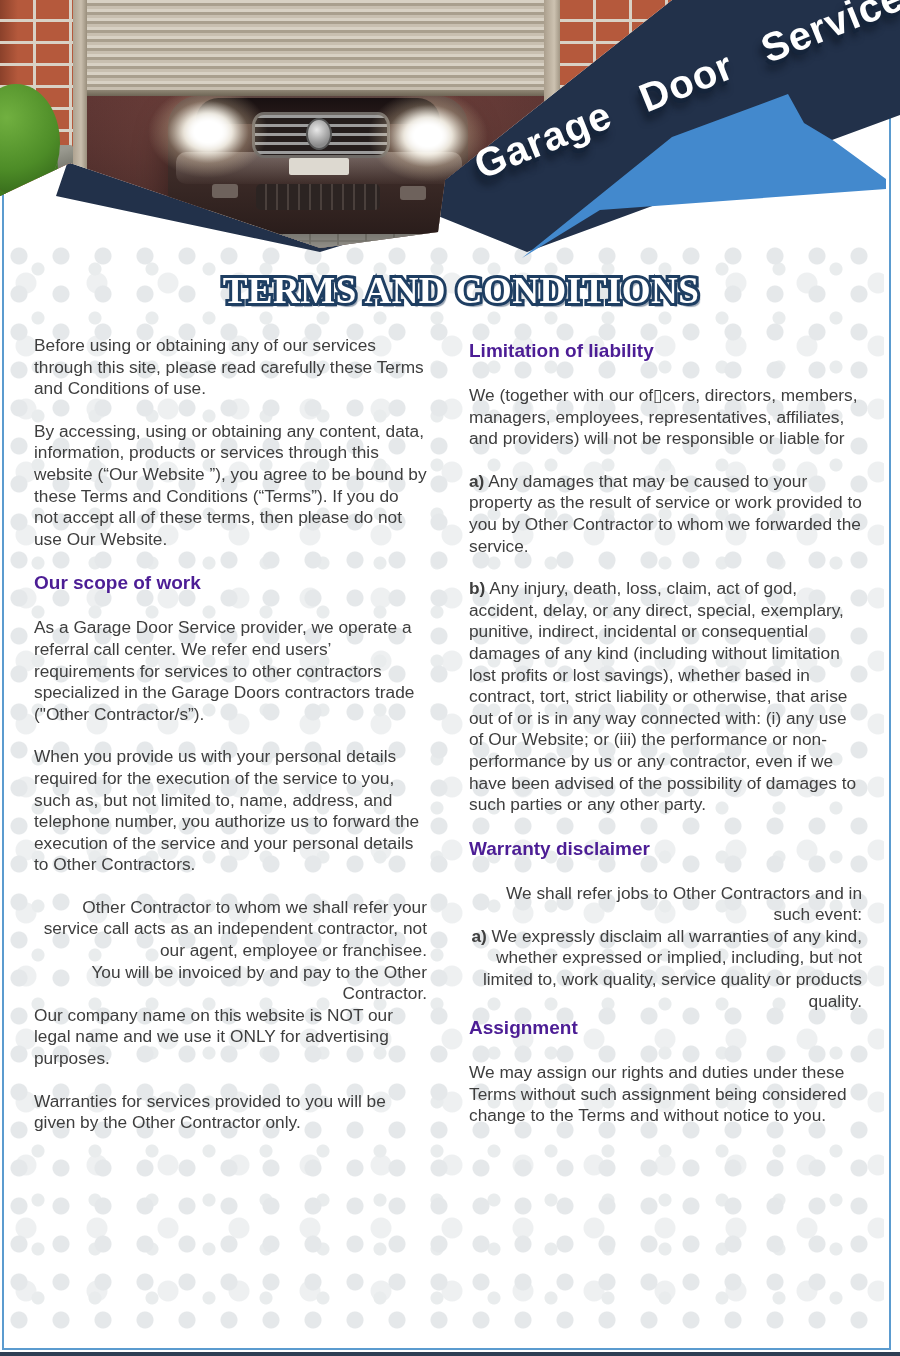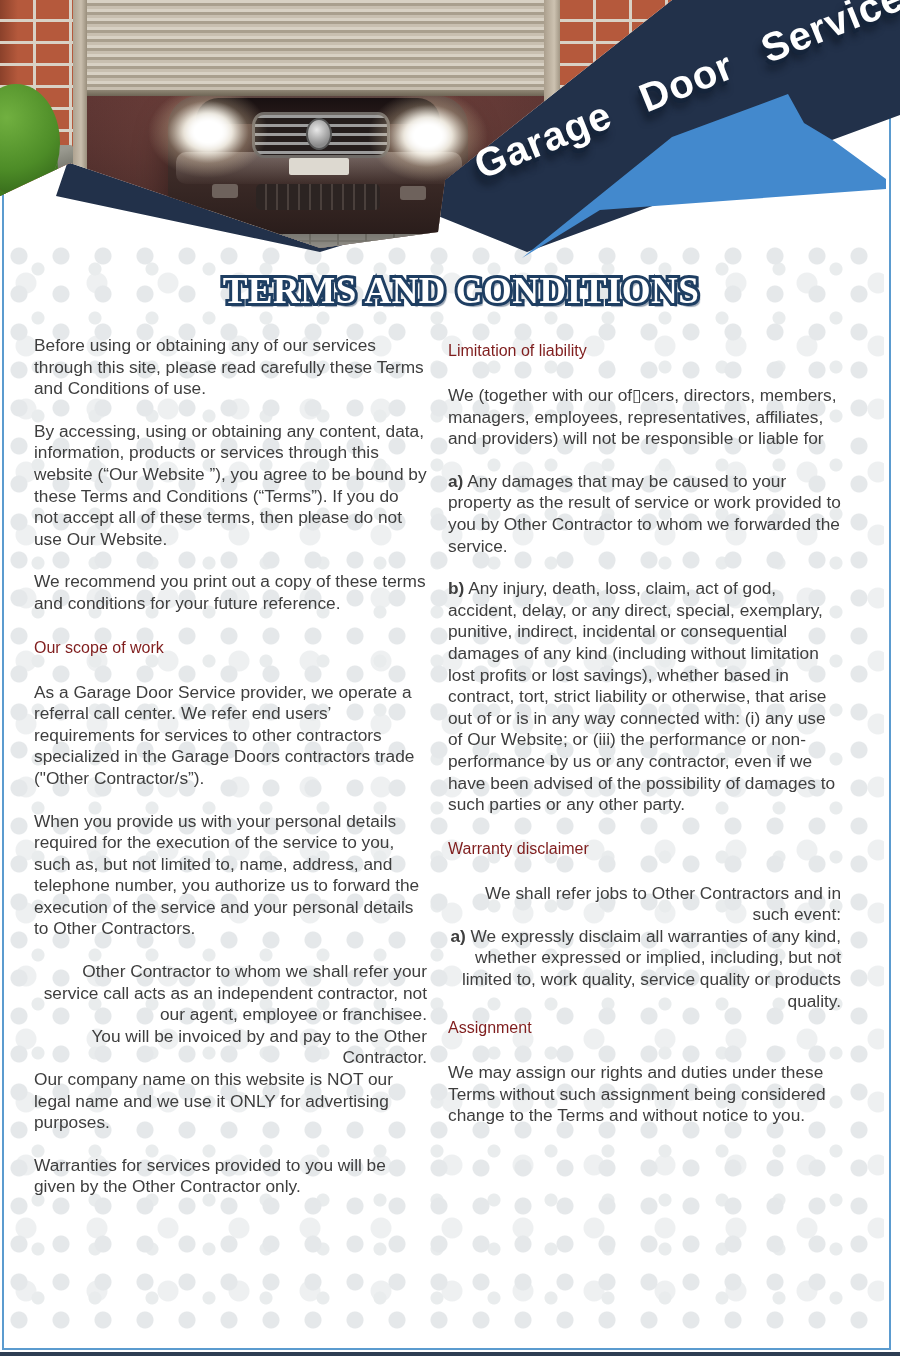--- a/index.html
+++ b/index.html
@@ -157,29 +157,29 @@
     -webkit-text-stroke:6px #1e3e62;color:#1e3e62;
     text-shadow:3px 4px 1px #9aa5b4;
   }
   .title::after{
     content:attr(data-text);position:absolute;left:0;top:0;width:100%;
     color:#ffffff;
   }
   
   .main{
     position:absolute;left:34px;top:335px;width:828px;z-index:4;
-    display:flex;gap:21px;
+    display:flex;gap:42px;
     color:#3e3e3e;font-size:17.3px;line-height:21.6px;
   }
   .col{width:393px;}
   .col p{margin:0 0 21px;}
   .col p.tight{margin-bottom:0;text-align:right;}
   .col h2{
-    font-size:16px;line-height:23px;color:#7f1d1d;
-    margin:4px 0 23px;font-weight:normal;
+    font-size:19px;line-height:23px;color:#4c1d95;
+    margin:4px 0 23px;font-weight:bold;
   }
   .col b{font-weight:bold;}
 </style>
 </head>
 <body>
 
 <div class="canvas">
   <div class="dots"></div>
   <div class="frame"></div>
 
@@ -212,21 +212,20 @@
     </div>
     <div class="ribbon-text">Garage Door Service</div>
   </header>
 
   <h1 class="title" data-text="TERMS AND CONDITIONS">TERMS AND CONDITIONS</h1>
 
   <main class="main">
     <div class="col" id="col-left">
         <p>Before using or obtaining any of our services through this site, please read carefully these Terms and Conditions of use.</p>
         <p>By accessing, using or obtaining any content, data, information, products or services through this website (“Our Website ”), you agree to be bound by these Terms and Conditions (“Terms”). If you do not accept all of these terms, then please do not use Our Website.</p>
-        <p>We recommend you print out a copy of these terms and conditions for your future reference.</p>
         <h2>Our scope of work</h2>
         <p>As a Garage Door Service provider, we operate a referral call center. We refer end users’ requirements for services to other contractors specialized in the Garage Doors contractors trade ("Other Contractor/s”).</p>
         <p>When you provide us with your personal details required for the execution of the service to you, such as, but not limited to, name, address, and telephone number, you authorize us to forward the execution of the service and your personal details to Other Contractors.</p>
         <p class="tight">Other Contractor to whom we shall refer your service call acts as an independent contractor, not our agent, employee or franchisee.</p>
         <p class="tight">You will be invoiced by and pay to the Other Contractor.</p>
         <p>Our company name on this website is NOT our legal name and we use it ONLY for advertising purposes.</p>
         <p>Warranties for services provided to you will be given by the Other Contractor only.</p>
       </div>
     <div class="col" id="col-right">
         <h2>Limitation of liability</h2>

